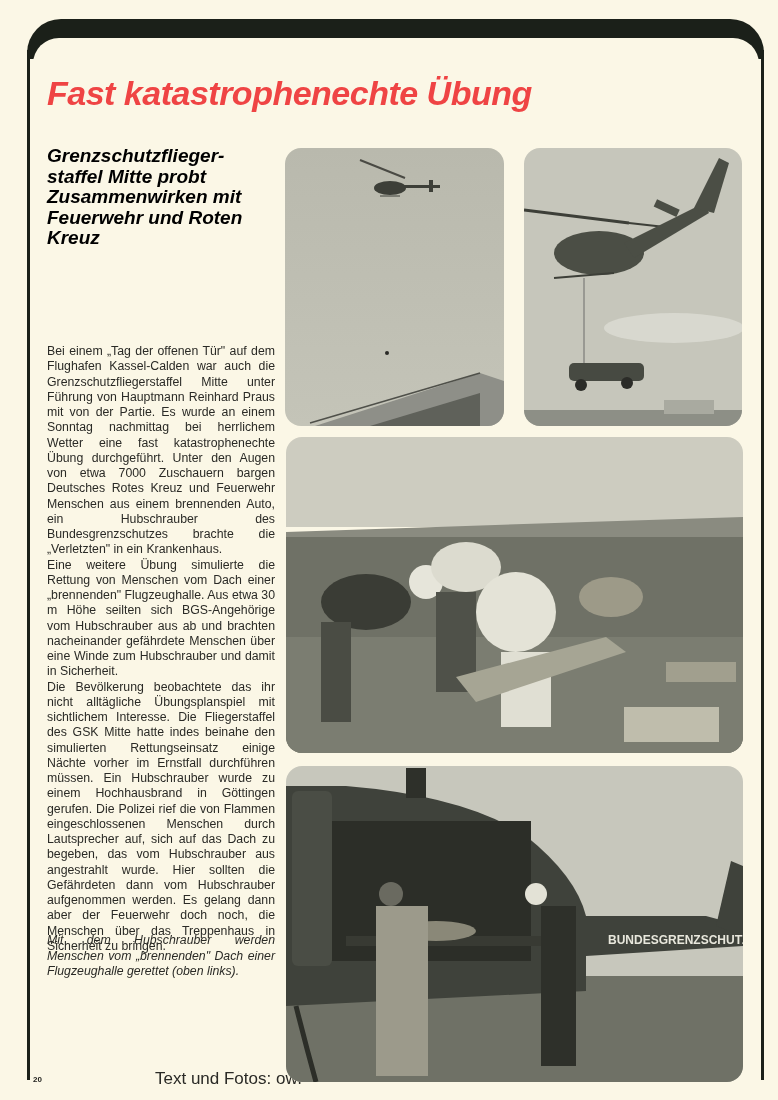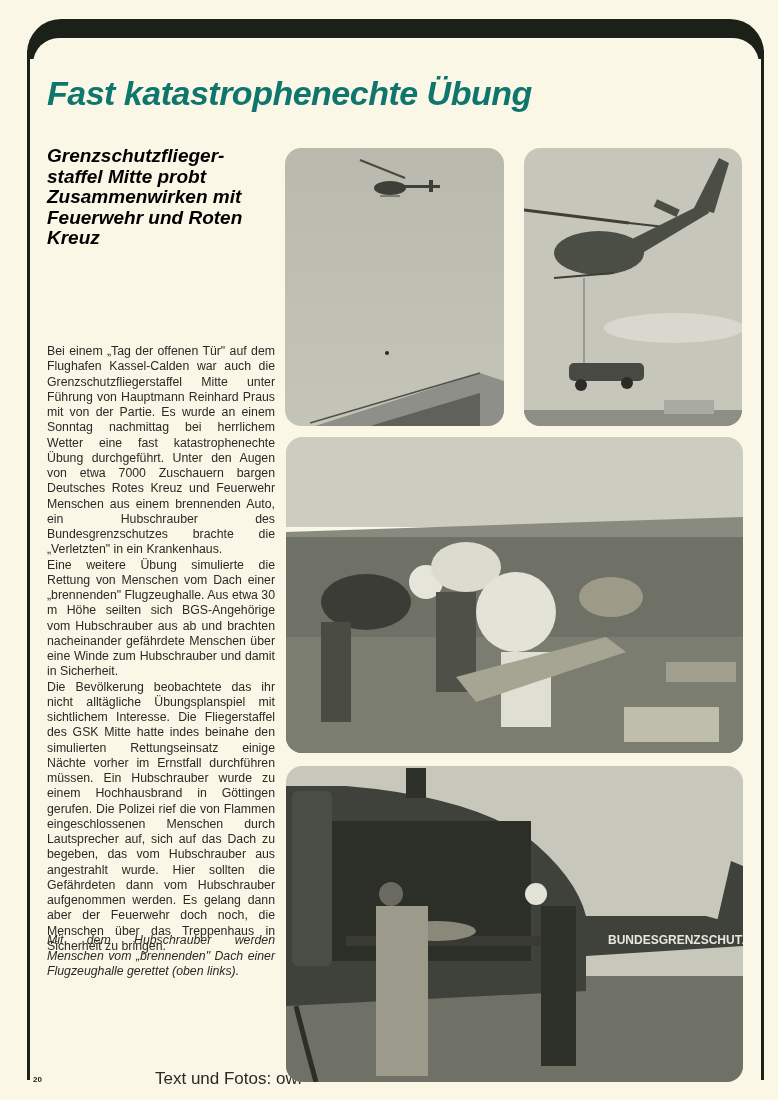--- a/index.html
+++ b/index.html
@@ -19,21 +19,21 @@
   }
   .frame-left {
     position:absolute; left:27px; top:50px; width:3px; height:1030px; background:#1b2019;
   }
   .frame-right {
     position:absolute; left:761px; top:50px; width:3px; height:1030px; background:#1b2019;
   }
   .title {
     position:absolute; left:47px; top:74px; margin:0;
     font-size:34px; font-weight:bold; font-style:italic; letter-spacing:-0.5px;
-    color:#0f766e;
+    color:#ef4444;
   }
   .subtitle {
     position:absolute; left:47px; top:146px; width:230px; margin:0;
     font-size:19px; line-height:20.5px; font-weight:bold; font-style:italic;
     color:#000000;
   }
   .body-text {
     position:absolute; left:47px; top:328px; width:228px;
     font-size:12.3px; line-height:15.25px; text-align:justify; color:#2a2a26;margin-top:16px;
   }

